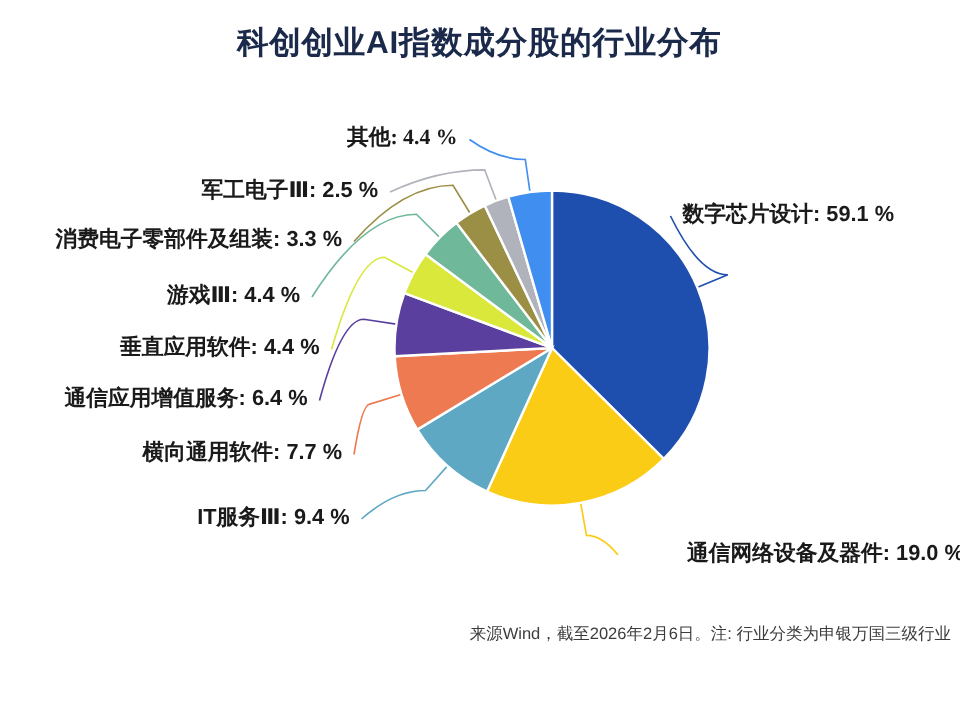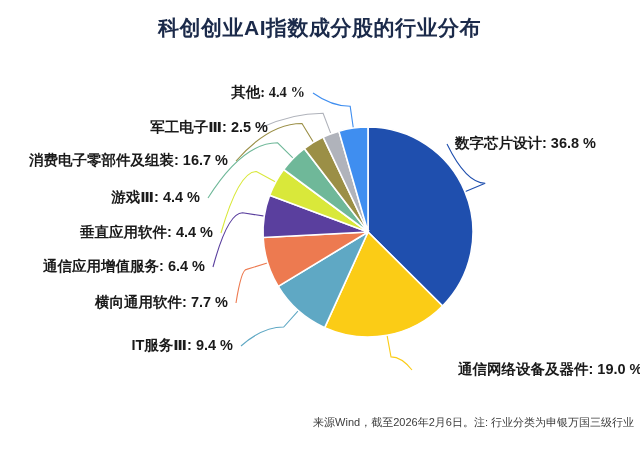--- a/index.html
+++ b/index.html
@@ -61,29 +61,29 @@
         <path d="M 368 232 L 263.15 237.53 A 105 105 0 0 1 269.60 195.37 Z" fill="#5a3f9e" stroke="#ffffff" stroke-width="1.6"></path>
         <path d="M 368 232 L 269.60 195.37 A 105 105 0 0 1 283.63 169.50 Z" fill="#d9e83a" stroke="#ffffff" stroke-width="1.6"></path>
         <path d="M 368 232 L 283.63 169.50 A 105 105 0 0 1 304.29 148.54 Z" fill="#6fb899" stroke="#ffffff" stroke-width="1.6"></path>
         <path d="M 368 232 L 304.29 148.54 A 105 105 0 0 1 323.18 137.05 Z" fill="#9b8f46" stroke="#ffffff" stroke-width="1.6"></path>
         <path d="M 368 232 L 323.18 137.05 A 105 105 0 0 1 338.86 131.13 Z" fill="#b0b3bb" stroke="#ffffff" stroke-width="1.6"></path>
         <path d="M 368 232 L 338.86 131.13 A 105 105 0 0 1 368.00 127.00 Z" fill="#3f8ef0" stroke="#ffffff" stroke-width="1.6"></path>
       </g>
   </svg>
 
   <div id="labels-layer">
-      <div class="lbl r" style="left: 455px; top: 136px;">数字芯片设计: 36.8 %</div>
+      <div class="lbl r" style="left: 455px; top: 136px;">数字芯片设计: 59.1 %</div>
       <div class="lbl r" style="left: 420px; top: 362px; margin-left: 38px;">通信网络设备及器件: 19.0 %</div>
       <div class="lbl l" style="right: 407px; top: 338px;">IT服务Ⅲ: 9.4 %</div>
       <div class="lbl l" style="right: 412px; top: 295px;">横向通用软件: 7.7 %</div>
       <div class="lbl l" style="right: 435px; top: 259px;">通信应用增值服务: 6.4 %</div>
       <div class="lbl l" style="right: 427px; top: 225px;">垂直应用软件: 4.4 %</div>
       <div class="lbl l" style="right: 440px; top: 190px;">游戏Ⅲ: 4.4 %</div>
-      <div class="lbl l" style="right: 412px; top: 153px;">消费电子零部件及组装: 16.7 %</div>
-      <div class="lbl l" style="right: 372px; top: 120px;">军工电子Ⅲ: 2.5 %</div>
+      <div class="lbl l" style="right: 412px; top: 153px;">消费电子零部件及组装: 3.3 %</div>
+      <div class="lbl l" style="right: 388px; top: 120px;">军工电子Ⅲ: 2.5 %</div>
       <div class="lbl l" style="right: 335px; top: 85px; font-family: Liberation Serif, serif;">其他: 4.4 %</div>
     </div>
 
   <div id="source-note">来源Wind，截至2026年2月6日。注: 行业分类为申银万国三级行业</div>
 
   <div id="footer-bar">
     
   </div>
 
 </div>

